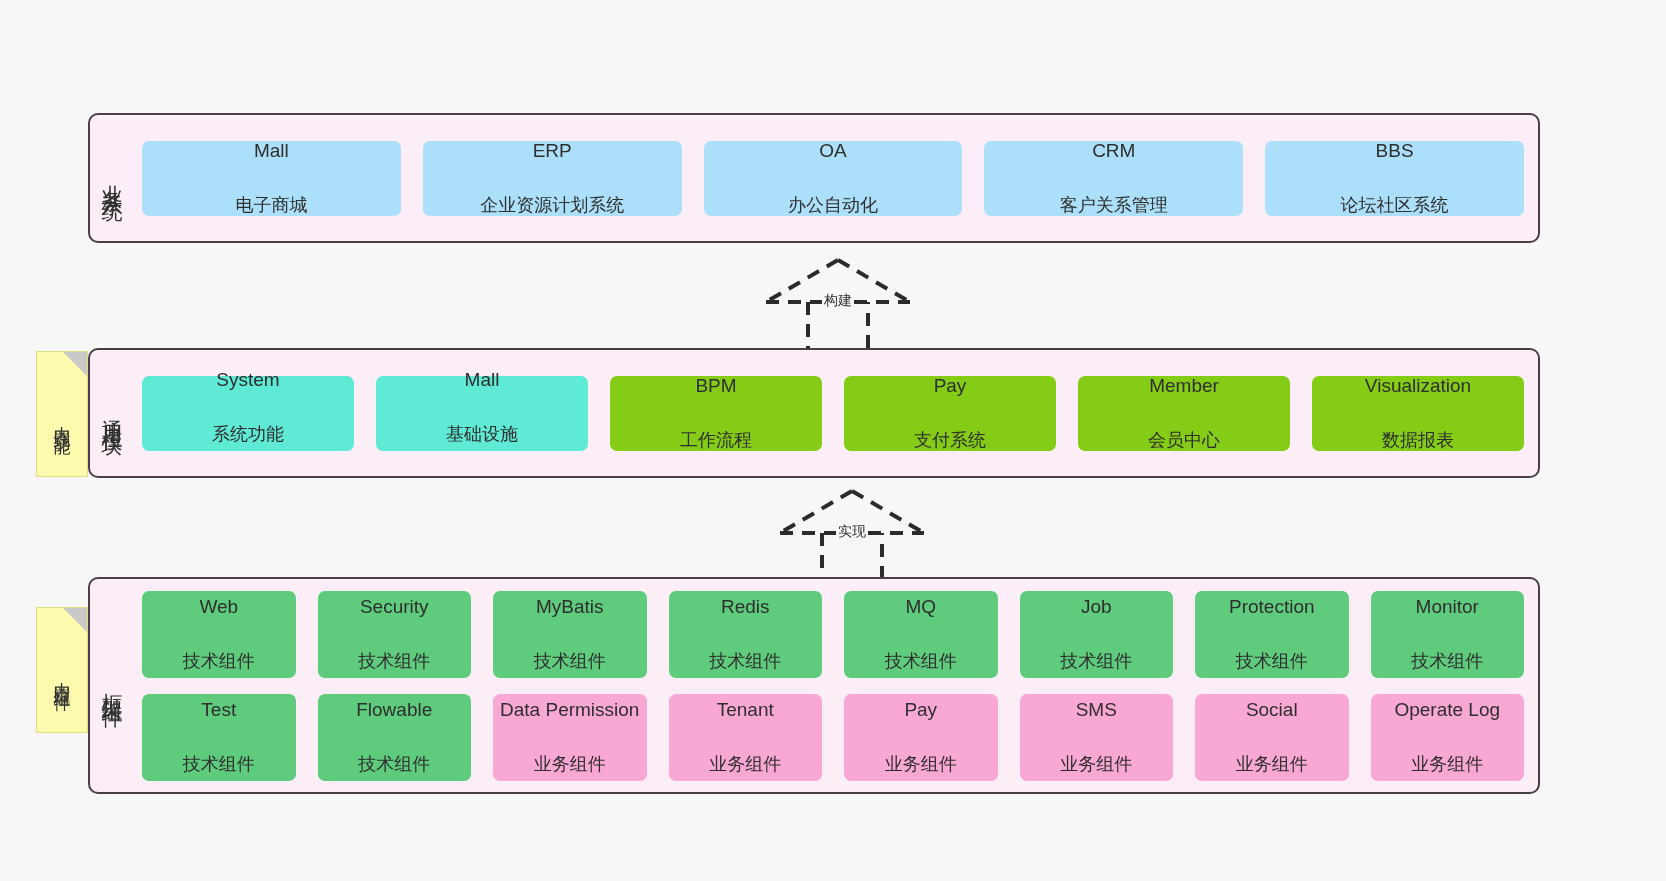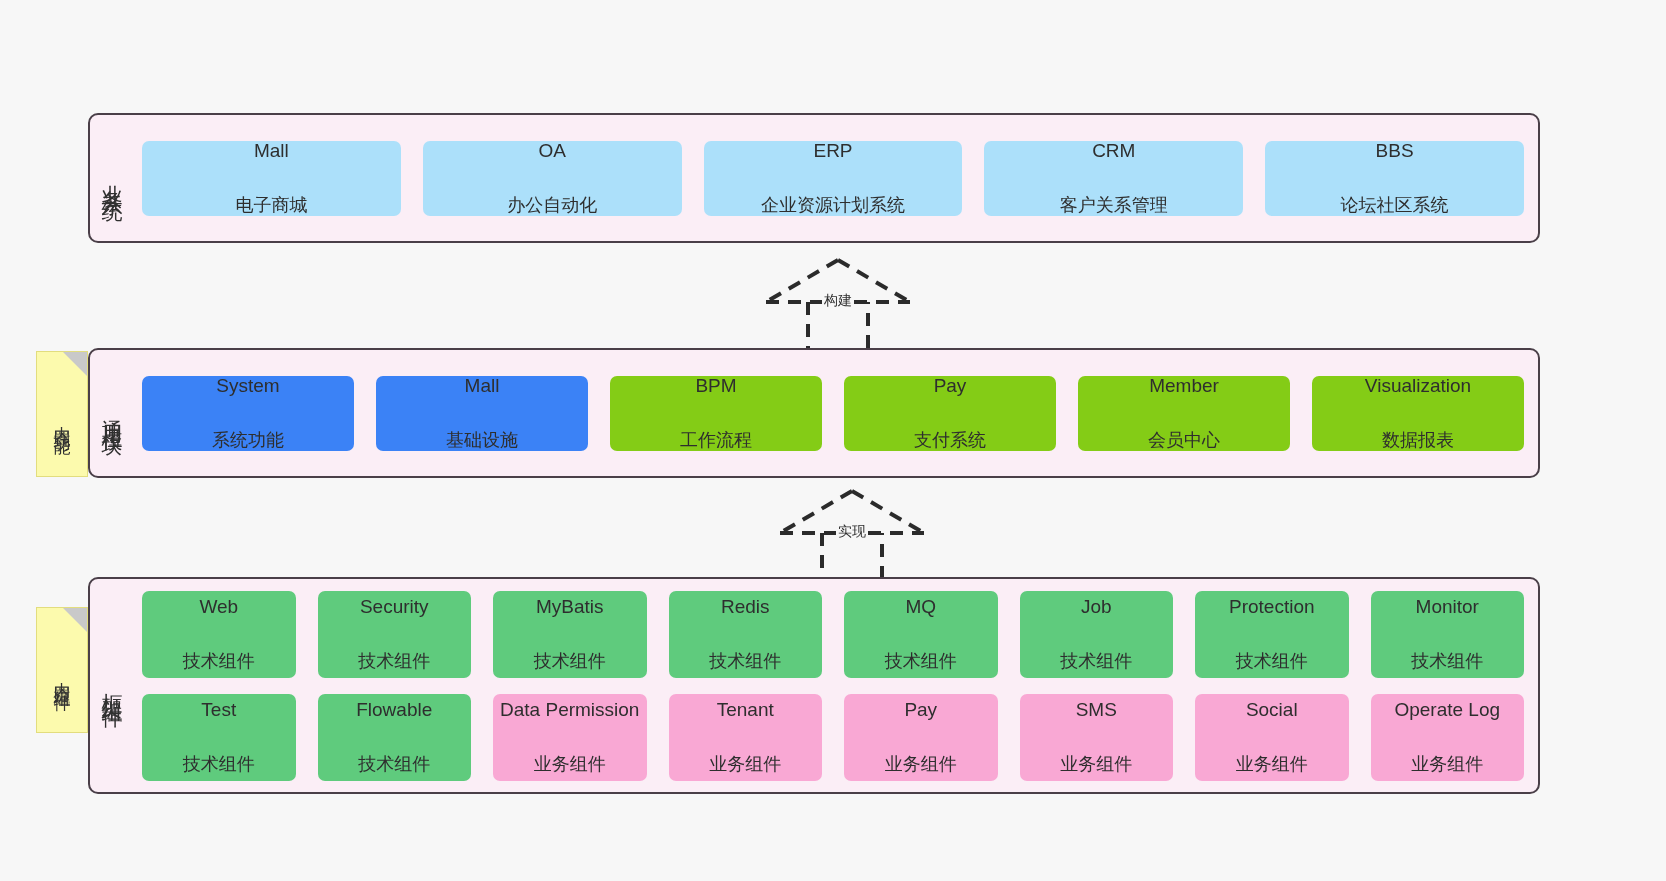--- a/index.html
+++ b/index.html
@@ -62,21 +62,21 @@
     color:#2e2e2e;
     text-align:center;
     box-sizing:border-box;
     padding:4px 6px;
     gap:31px;
   }
   .cell .l2{font-size:18px;}
 
   
   .c-blue      {background:#ace0fa;}
-  .c-red       {background:#3b82f6;}
+  .c-red       {background:#5eead4;justify-content:flex-end;}
   .c-pink      {background:#84cc16;}
   .c-green     {background:#5fcb7d;}
   .c-greenlight{background:#f9a8d4;}
 
   
   #layer-business {left:88px; top:113px; width:1452px; height:130px;}
   #layer-business .cell{height:75px;}
 
   #layer-common   {left:88px; top:348px; width:1452px; height:130px;}
   #layer-common  .cell{height:75px;}
@@ -139,26 +139,26 @@
 
   <div class="layer" id="layer-business">
     <div class="layer-title">业务系统</div>
     <div class="layer-body">
       <div class="row">
         <div class="cell c-blue">
           <div class="l1">Mall</div>
           <div class="l2">电子商城</div>
         </div>
         <div class="cell c-blue">
+          <div class="l1">ERP</div>
+          <div class="l2">企业资源计划系统</div>
+        </div>
+        <div class="cell c-blue">
           <div class="l1">OA</div>
           <div class="l2">办公自动化</div>
-        </div>
-        <div class="cell c-blue">
-          <div class="l1">ERP</div>
-          <div class="l2">企业资源计划系统</div>
         </div>
         <div class="cell c-blue">
           <div class="l1">CRM</div>
           <div class="l2">客户关系管理</div>
         </div>
         <div class="cell c-blue">
           <div class="l1">BBS</div>
           <div class="l2">论坛社区系统</div>
         </div>
       </div>

